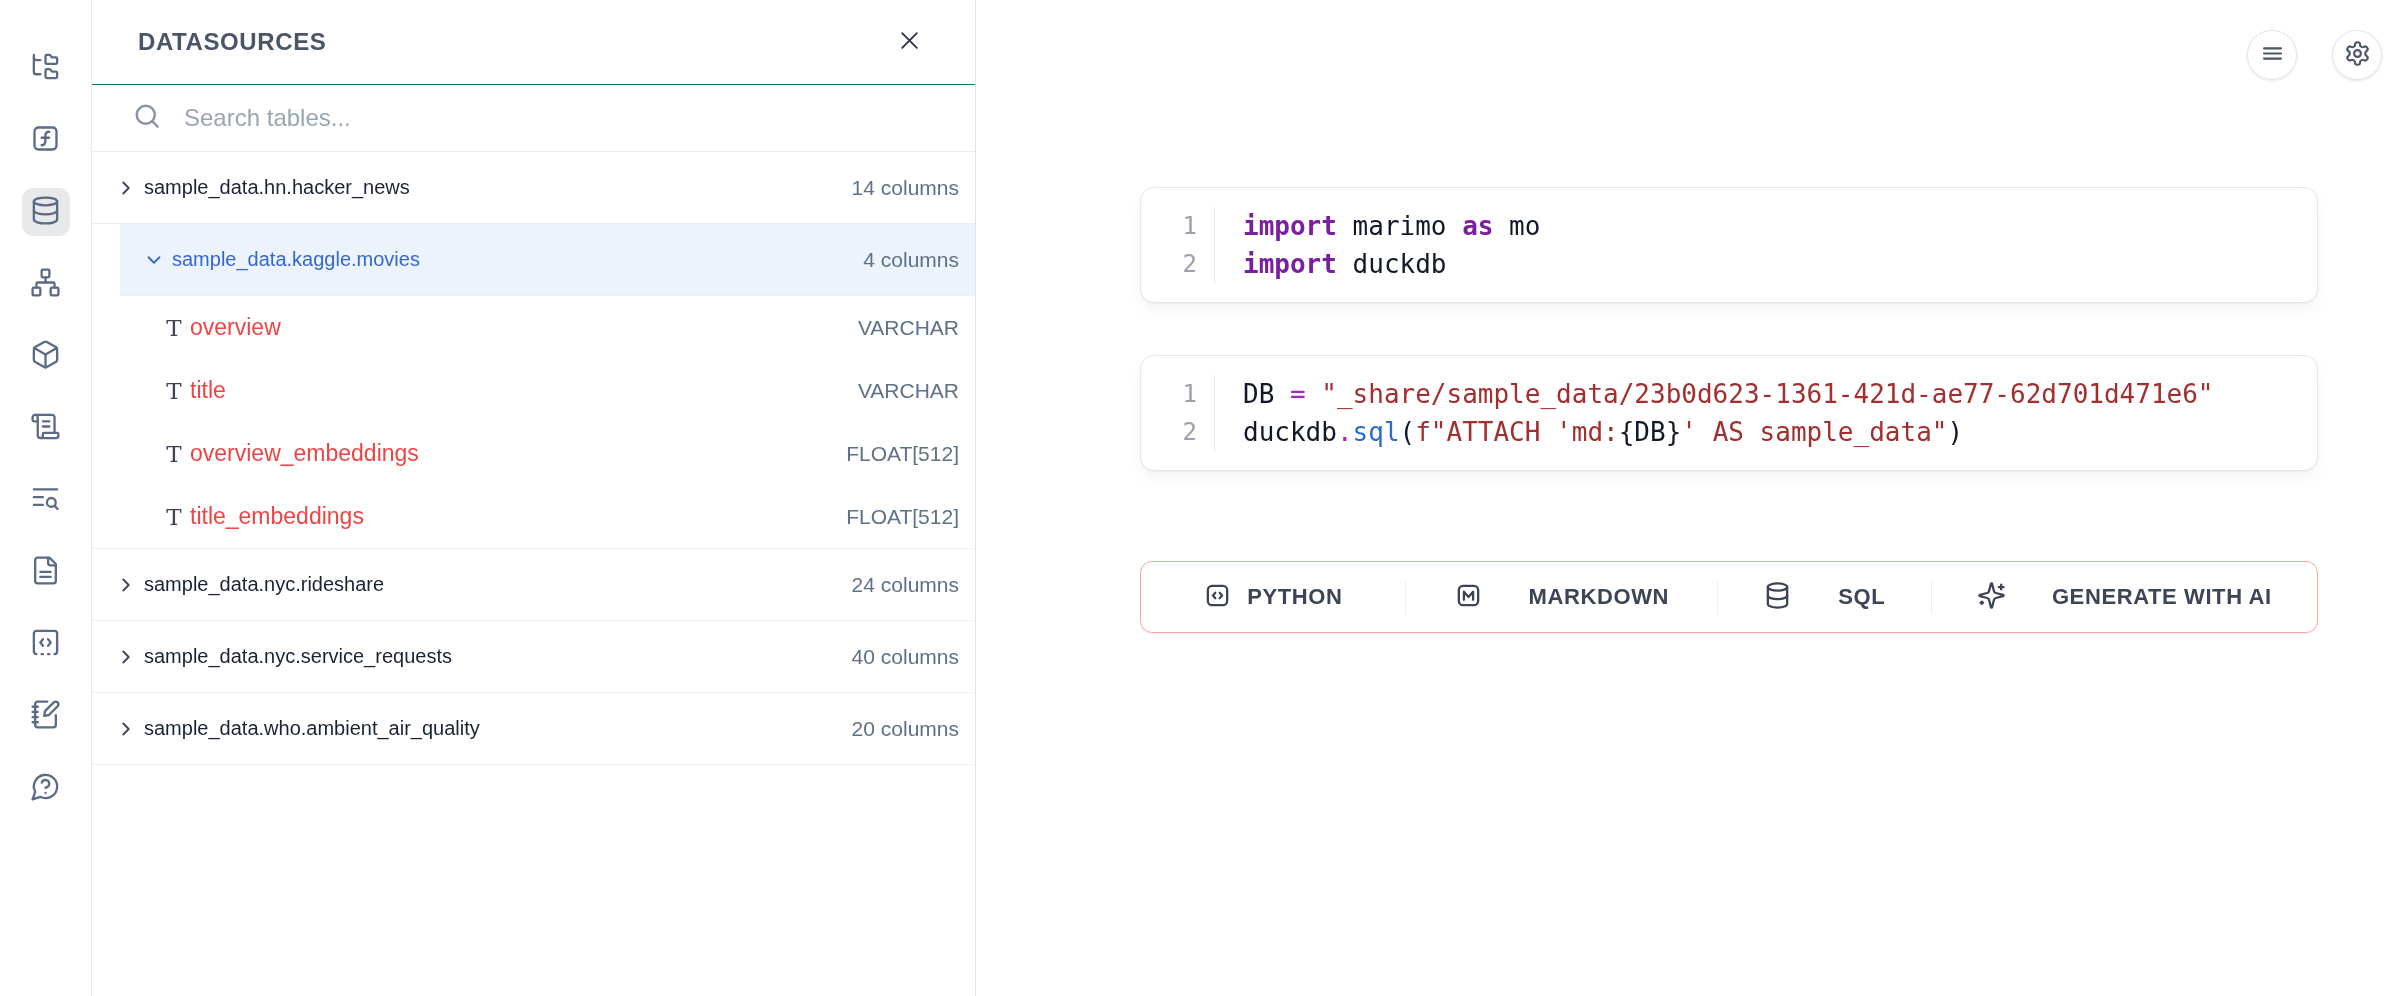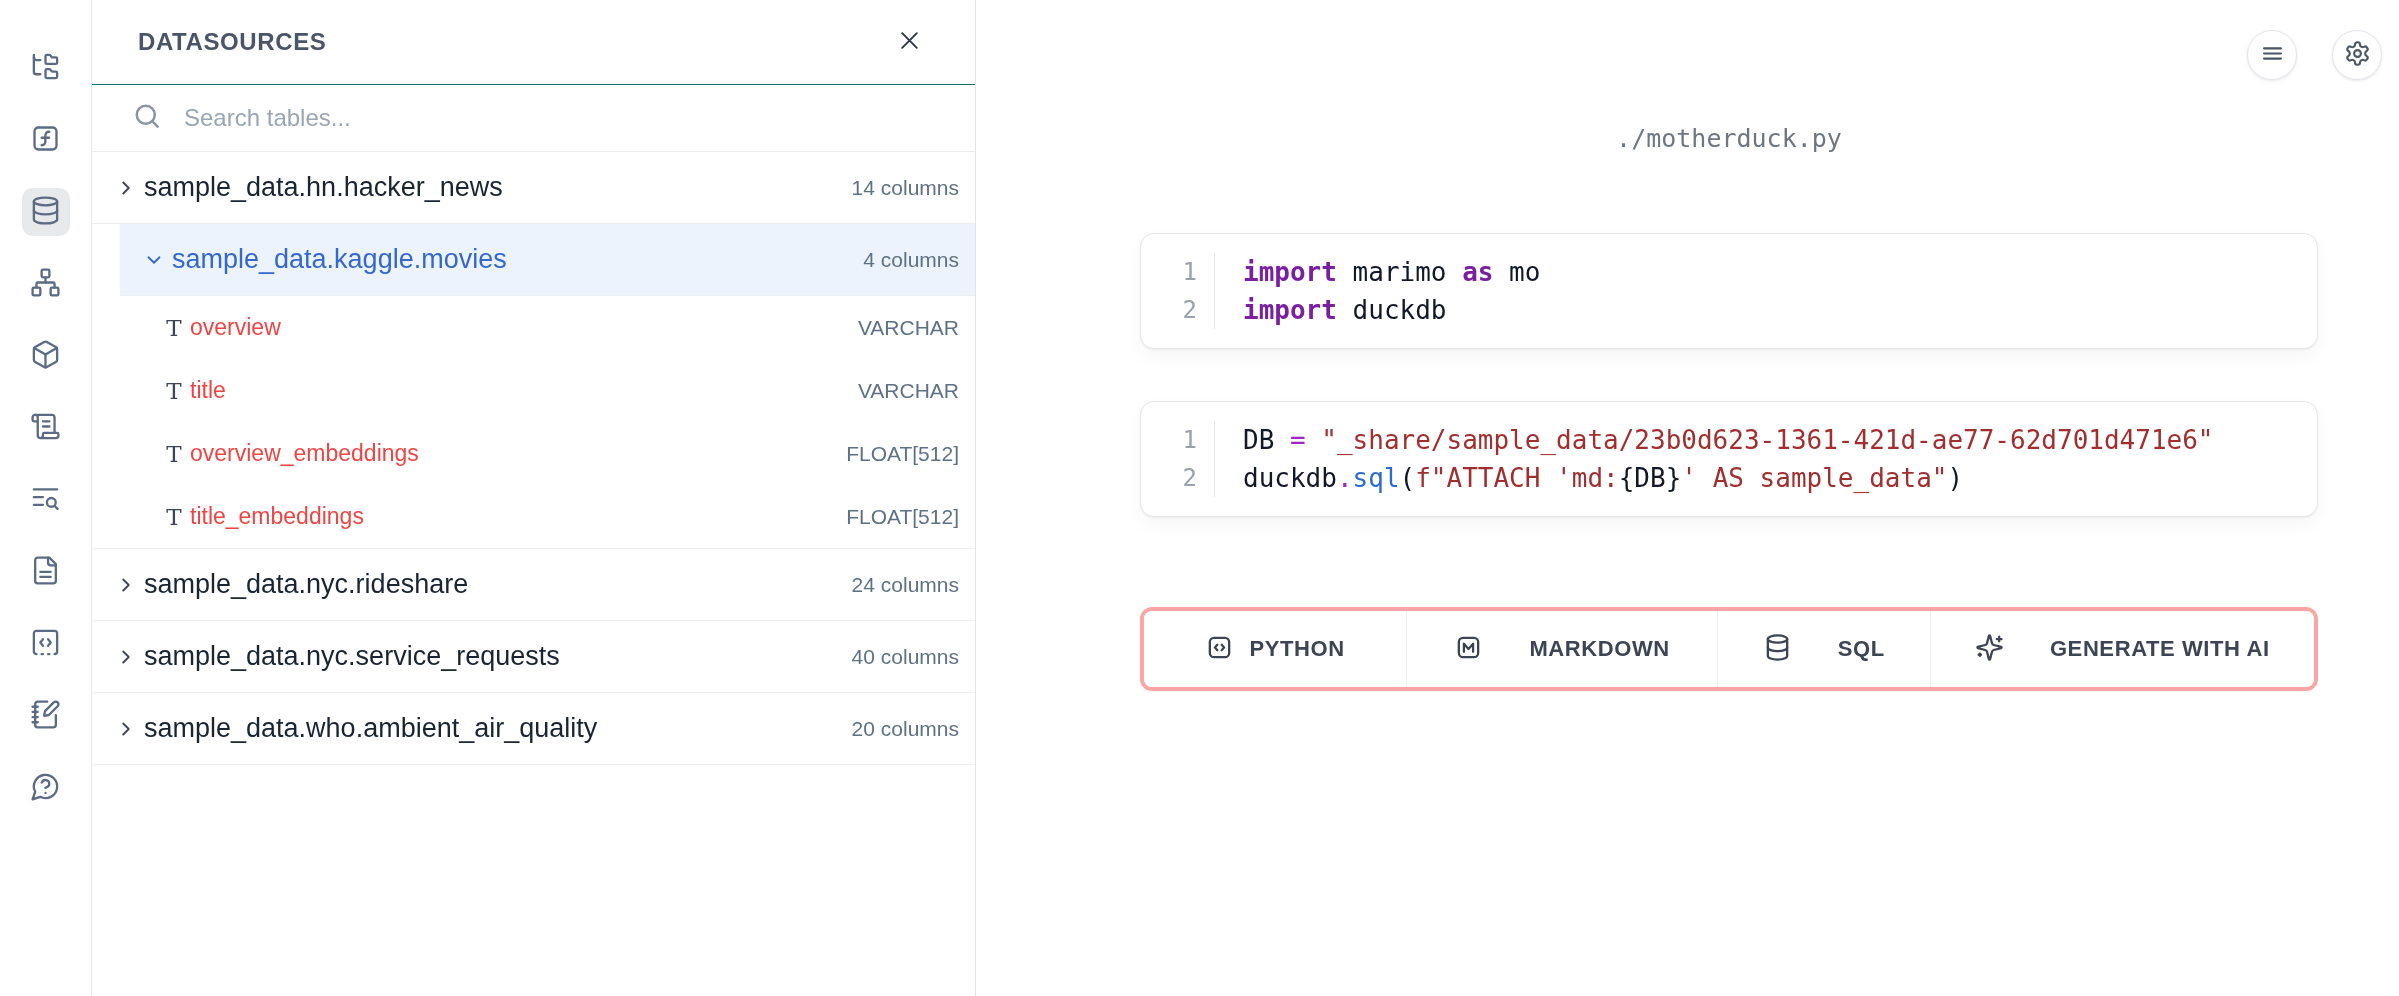--- a/index.html
+++ b/index.html
@@ -37,21 +37,21 @@
                   color:#1a2433; font-family:"Liberation Sans",sans-serif; background:transparent; }
   .search-input::placeholder { color:#9aa5b3; }
 
   .tlist { flex:1; overflow:hidden; }
   .trow { height:72px; display:flex; align-items:center; padding:0 16px 0 22px;
           border-bottom:1px solid #ebeef3; cursor:pointer; }
   .trow .chev { width:24px; height:24px; display:flex; align-items:center;
                 justify-content:center; flex:0 0 auto; }
   .trow .chev svg { width:22px; height:22px; stroke:#3c4553; stroke-width:2;
                     fill:none; stroke-linecap:round; stroke-linejoin:round; }
-  .tname { margin-left:6px; font-size:27px; color:#1a2433; }
+  .tname { margin-left:6px; font-size:20px; color:#1a2433; }
   .tmeta { margin-left:auto; font-size:21px; color:#5e7187; }
   .trow.sel { background:#edf3fd;margin-left:28px; }
   .trow.sel .tname { color:#3568cd; }
   .trow.sel .chev svg { stroke:#3568cd; }
 
   .cgroup { border-bottom:1px solid #ebeef3; }
   .crow { height:63px; display:flex; align-items:center; padding:0 16px 0 70px; cursor:pointer; }
   .ticon { width:24px; text-align:center; font-family:"DejaVu Serif", serif;
            font-size:23px; color:#3d4454; flex:0 0 auto; }
   .cname { margin-left:4px; font-size:23px; color:#ef4444; }
@@ -79,23 +79,23 @@
                 line-height:38px; color:#9aa1ac; }
   .codearea { flex:1; padding-left:28px; cursor:text; }
   .cl { font-family:"DejaVu Sans Mono", monospace; font-size:26px;
         line-height:38px; color:#111827; white-space:pre; }
   .tok-kw  { color:#7a1fa2; font-weight:bold; }
   .tok-str { color:#a22f2f; }
   .tok-fn  { color:#2b6bd0; }
   .tok-op  { color:#a126c4; }
   .tok-pl  { color:#111827; }
 
-  .addbar { margin-top:90px; height:84px; display:flex; border:4px solid #fca5a5;
+  .addbar { margin-top:90px; height:72px; display:flex; border:1px solid #fca5a5;
             border-radius:12px; background:#fff; overflow:hidden;
-            box-shadow:0 1px 2px rgba(15,23,42,.04); }
+            box-shadow:0 1px 2px rgba(15,23,42,.04);align-items:center; }
   .addbtn { display:flex; align-items:center; justify-content:center; gap:15px;
             cursor:pointer; background:#fff; }
   .addbtn + .addbtn { border-left:1px solid #eceff4;gap:46px; }
   .addbtn svg { width:29px; height:29px; stroke:#3d4454; fill:none;
                 stroke-width:1.9; stroke-linecap:round; stroke-linejoin:round; flex:0 0 auto; }
   .addbtn .lbl { font-size:22px; font-weight:bold; color:#3d4454; letter-spacing:.6px; }
   .w1 { width:264px; } .w2 { width:313px; } .w3 { width:214px; } .w4 { width:387px; }
 </style>
 </head>
 <body>
@@ -295,21 +295,20 @@
     </div>
     <div class="circle-btn">
       <span><svg viewBox="0 0 24 24">
         <path d="M12.22 2h-.44a2 2 0 0 0-2 2v.18a2 2 0 0 1-1 1.73l-.43.25a2 2 0 0 1-2 0l-.15-.08a2 2 0 0 0-2.73.73l-.22.38a2 2 0 0 0 .73 2.73l.15.1a2 2 0 0 1 1 1.72v.51a2 2 0 0 1-1 1.74l-.15.09a2 2 0 0 0-.73 2.73l.22.38a2 2 0 0 0 2.73.73l.15-.08a2 2 0 0 1 2 0l.43.25a2 2 0 0 1 1 1.73V20a2 2 0 0 0 2 2h.44a2 2 0 0 0 2-2v-.18a2 2 0 0 1 1-1.73l.43-.25a2 2 0 0 1 2 0l.15.08a2 2 0 0 0 2.73-.73l.22-.39a2 2 0 0 0-.73-2.73l-.15-.08a2 2 0 0 1-1-1.74v-.5a2 2 0 0 1 1-1.74l.15-.09a2 2 0 0 0 .73-2.73l-.22-.38a2 2 0 0 0-2.73-.73l-.15.08a2 2 0 0 1-2 0l-.43-.25a2 2 0 0 1-1-1.73V4a2 2 0 0 0-2-2z"></path>
         <circle cx="12" cy="12" r="3"></circle>
           </svg></span>
     </div>
   </div>
 
   <div class="content">
-    <div class="filename">./motherduck.py</div>
 
     <div class="cell">
       <div class="gutter">
           <div class="ln">1</div>
           <div class="ln">2</div>
         </div>
       <div class="codearea">
           <div class="cl"><span class="tok-kw">import</span><span class="tok-pl"> marimo </span><span class="tok-kw">as</span><span class="tok-pl"> mo</span></div>
           <div class="cl"><span class="tok-kw">import</span><span class="tok-pl"> duckdb</span></div>
         </div>

